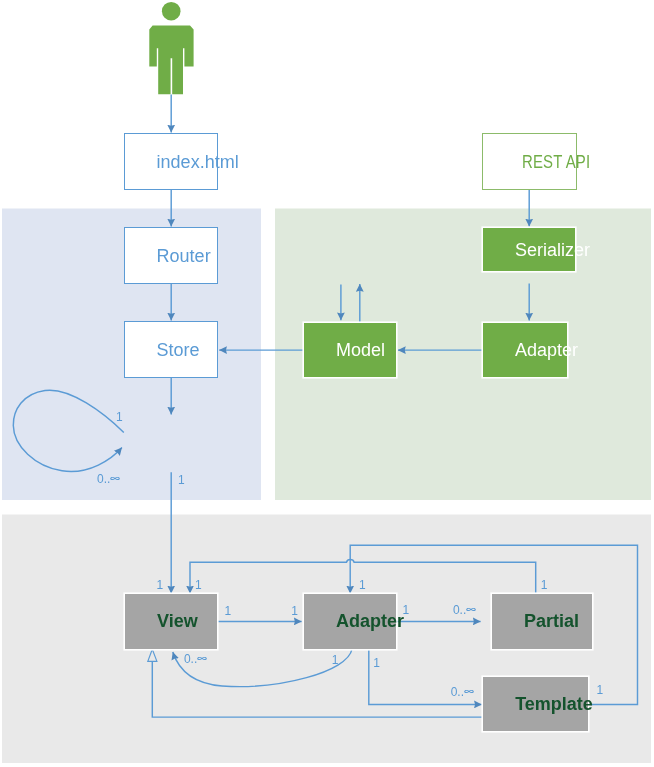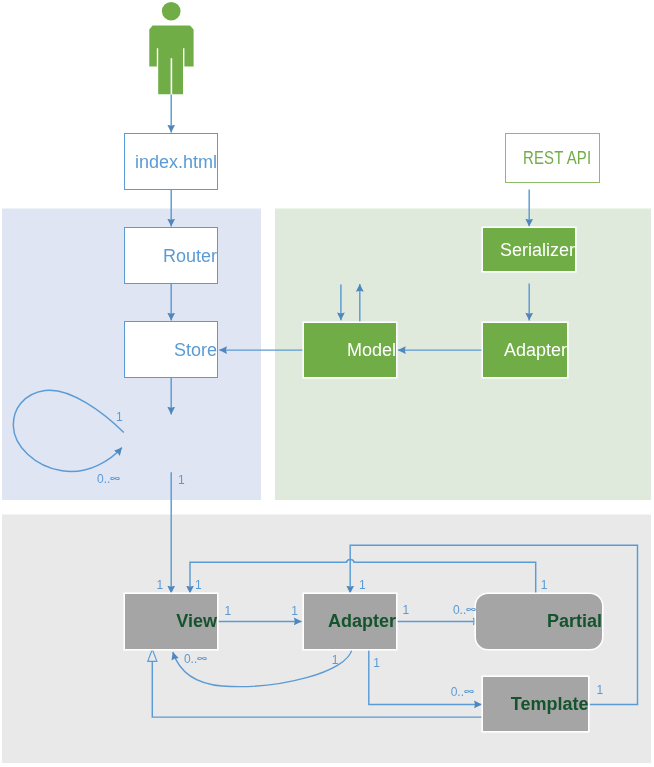--- a/index.html
+++ b/index.html
@@ -1,20 +1,20 @@
 <!DOCTYPE html>
 <html><head>
 <meta charset="utf-8">
 <style>
   html,body{margin:0;padding:0;background:#ffffff;}
   body{width:654px;height:767px;overflow:hidden;font-family:"Liberation Sans",sans-serif;}
   #stage{position:relative;width:654px;height:767px;background:#fff;}
   svg.layer{position:absolute;left:0;top:0;width:654px;height:767px;display:block;}
-  .node{position:absolute;box-sizing:border-box;display:flex;align-items:center;justify-content:flex-end;
-        font-size:18px;letter-spacing:0px;}
+  .node{position:absolute;box-sizing:border-box;display:flex;align-items:center;justify-content:flex-start;
+        font-size:18px;letter-spacing:0px;padding-left:32px;}
   .node span{display:block;line-height:1;white-space:nowrap;}
   .caps span{transform:scaleX(0.83);letter-spacing:0.2px;}
   .n-outline-blue{background:#ffffff;border:1.25px solid #5b9bd5;color:#5b9bd5;}
   .n-outline-green{background:#ffffff;border:1.25px solid #8cbb6a;color:#70ad47;}
   .n-fill-blue{background:#4472c4;color:#ffffff;box-shadow:0 0 0 1.6px #ffffff;}
   .n-fill-green{background:#70ad47;color:#ffffff;box-shadow:0 0 0 1.6px #ffffff;}
   .n-fill-gray{background:#a5a5a5;color:#14532d;box-shadow:0 0 0 1.6px #ffffff;font-weight:bold;}
   .mlabel{position:absolute;font-size:12px;color:#5b9bd5;line-height:1;white-space:nowrap;}
   .mlabel.inf{letter-spacing:0px;}
   .mlabel.inf .inf-glyph{display:inline-block;width:10px;height:5px;position:relative;top:-2.6px;vertical-align:baseline;}
@@ -86,21 +86,21 @@
       <path d="M368.8,649.0 V704.4 H481.8" marker-end="url(#ah)"></path>
 
       <path d="M483.0,717.1 H152.3 V661.4"></path>
       <path d="M152.3,649.2 L156.9,661.3 H147.8 Z" fill="none" stroke="#5b9bd5" stroke-width="1.15"></path>
     </g>
   </svg>
 
   <div class="node n-outline-blue" style="left:123.6px;top:133.3px;width:94.4px;height:57px;">
       <span>index.html</span>
     </div>
-  <div class="node n-outline-green caps" style="left:482.4px;top:133.3px;width:94.4px;height:50px;margin-left:23px;">
+  <div class="node n-outline-green caps" style="left:482.4px;top:133.3px;width:94.4px;height:57px;">
       <span>REST API</span>
     </div>
   <div class="node n-outline-blue" style="left:123.6px;top:227.3px;width:94.4px;height:57px;">
       <span>Router</span>
     </div>
   <div class="node n-outline-blue" style="left:123.6px;top:321.3px;width:94.4px;height:57px;">
       <span>Store</span>
     </div>
 
   <div class="node n-fill-green" style="left:483px;top:228.4px;width:92px;height:43px;">
@@ -112,21 +112,21 @@
   <div class="node n-fill-green" style="left:483px;top:323.2px;width:84px;height:54.3px;">
       <span>Adapter</span>
     </div>
 
   <div class="node n-fill-gray" style="left:125px;top:594.4px;width:92px;height:54.2px;">
       <span>View</span>
     </div>
   <div class="node n-fill-gray" style="left:304px;top:594.4px;width:92px;height:54.2px;">
       <span>Adapter</span>
     </div>
-  <div class="node n-fill-gray" style="left:476px;top:594.4px;width:126px;height:54.2px;border-radius:12px;">
+  <div class="node n-fill-gray" style="left:492px;top:594.4px;width:100px;height:54.2px;">
       <span>Partial</span>
     </div>
   <div class="node n-fill-gray" style="left:483.2px;top:677.3px;width:105.3px;height:54.2px;">
       <span>Template</span>
     </div>
 
   <div class="mlabel" style="left:116.0px;top:410.5px;">1</div>
   <div class="mlabel inf" style="left:97.0px;top:473.4px;"><span>0..</span><span class="inf-glyph"><svg width="10" height="9" viewBox="0 0 10 9">
           <path d="M2.45,0.9 C1.05,0.9 0.2,1.45 0.2,2.45 C0.2,3.45 1.05,4.0 2.45,4.0 C3.35,4.0 4.2,3.68 5.0,3.05 C5.8,3.68 6.65,4.0 7.55,4.0 C8.95,4.0 9.8,3.45 9.8,2.45 C9.8,1.45 8.95,0.9 7.55,0.9 C6.65,0.9 5.8,1.22 5.0,1.85 C4.2,1.22 3.35,0.9 2.45,0.9 Z M2.5,1.8 C3.05,1.8 3.6,1.98 4.2,2.45 C3.6,2.92 3.05,3.1 2.5,3.1 C1.75,3.1 1.3,2.85 1.3,2.45 C1.3,2.05 1.75,1.8 2.5,1.8 Z M7.5,1.8 C8.25,1.8 8.7,2.05 8.7,2.45 C8.7,2.85 8.25,3.1 7.5,3.1 C6.95,3.1 6.4,2.92 5.8,2.45 C6.4,1.98 6.95,1.8 7.5,1.8 Z" fill="#5b9bd5"></path>
         </svg></span></div>

